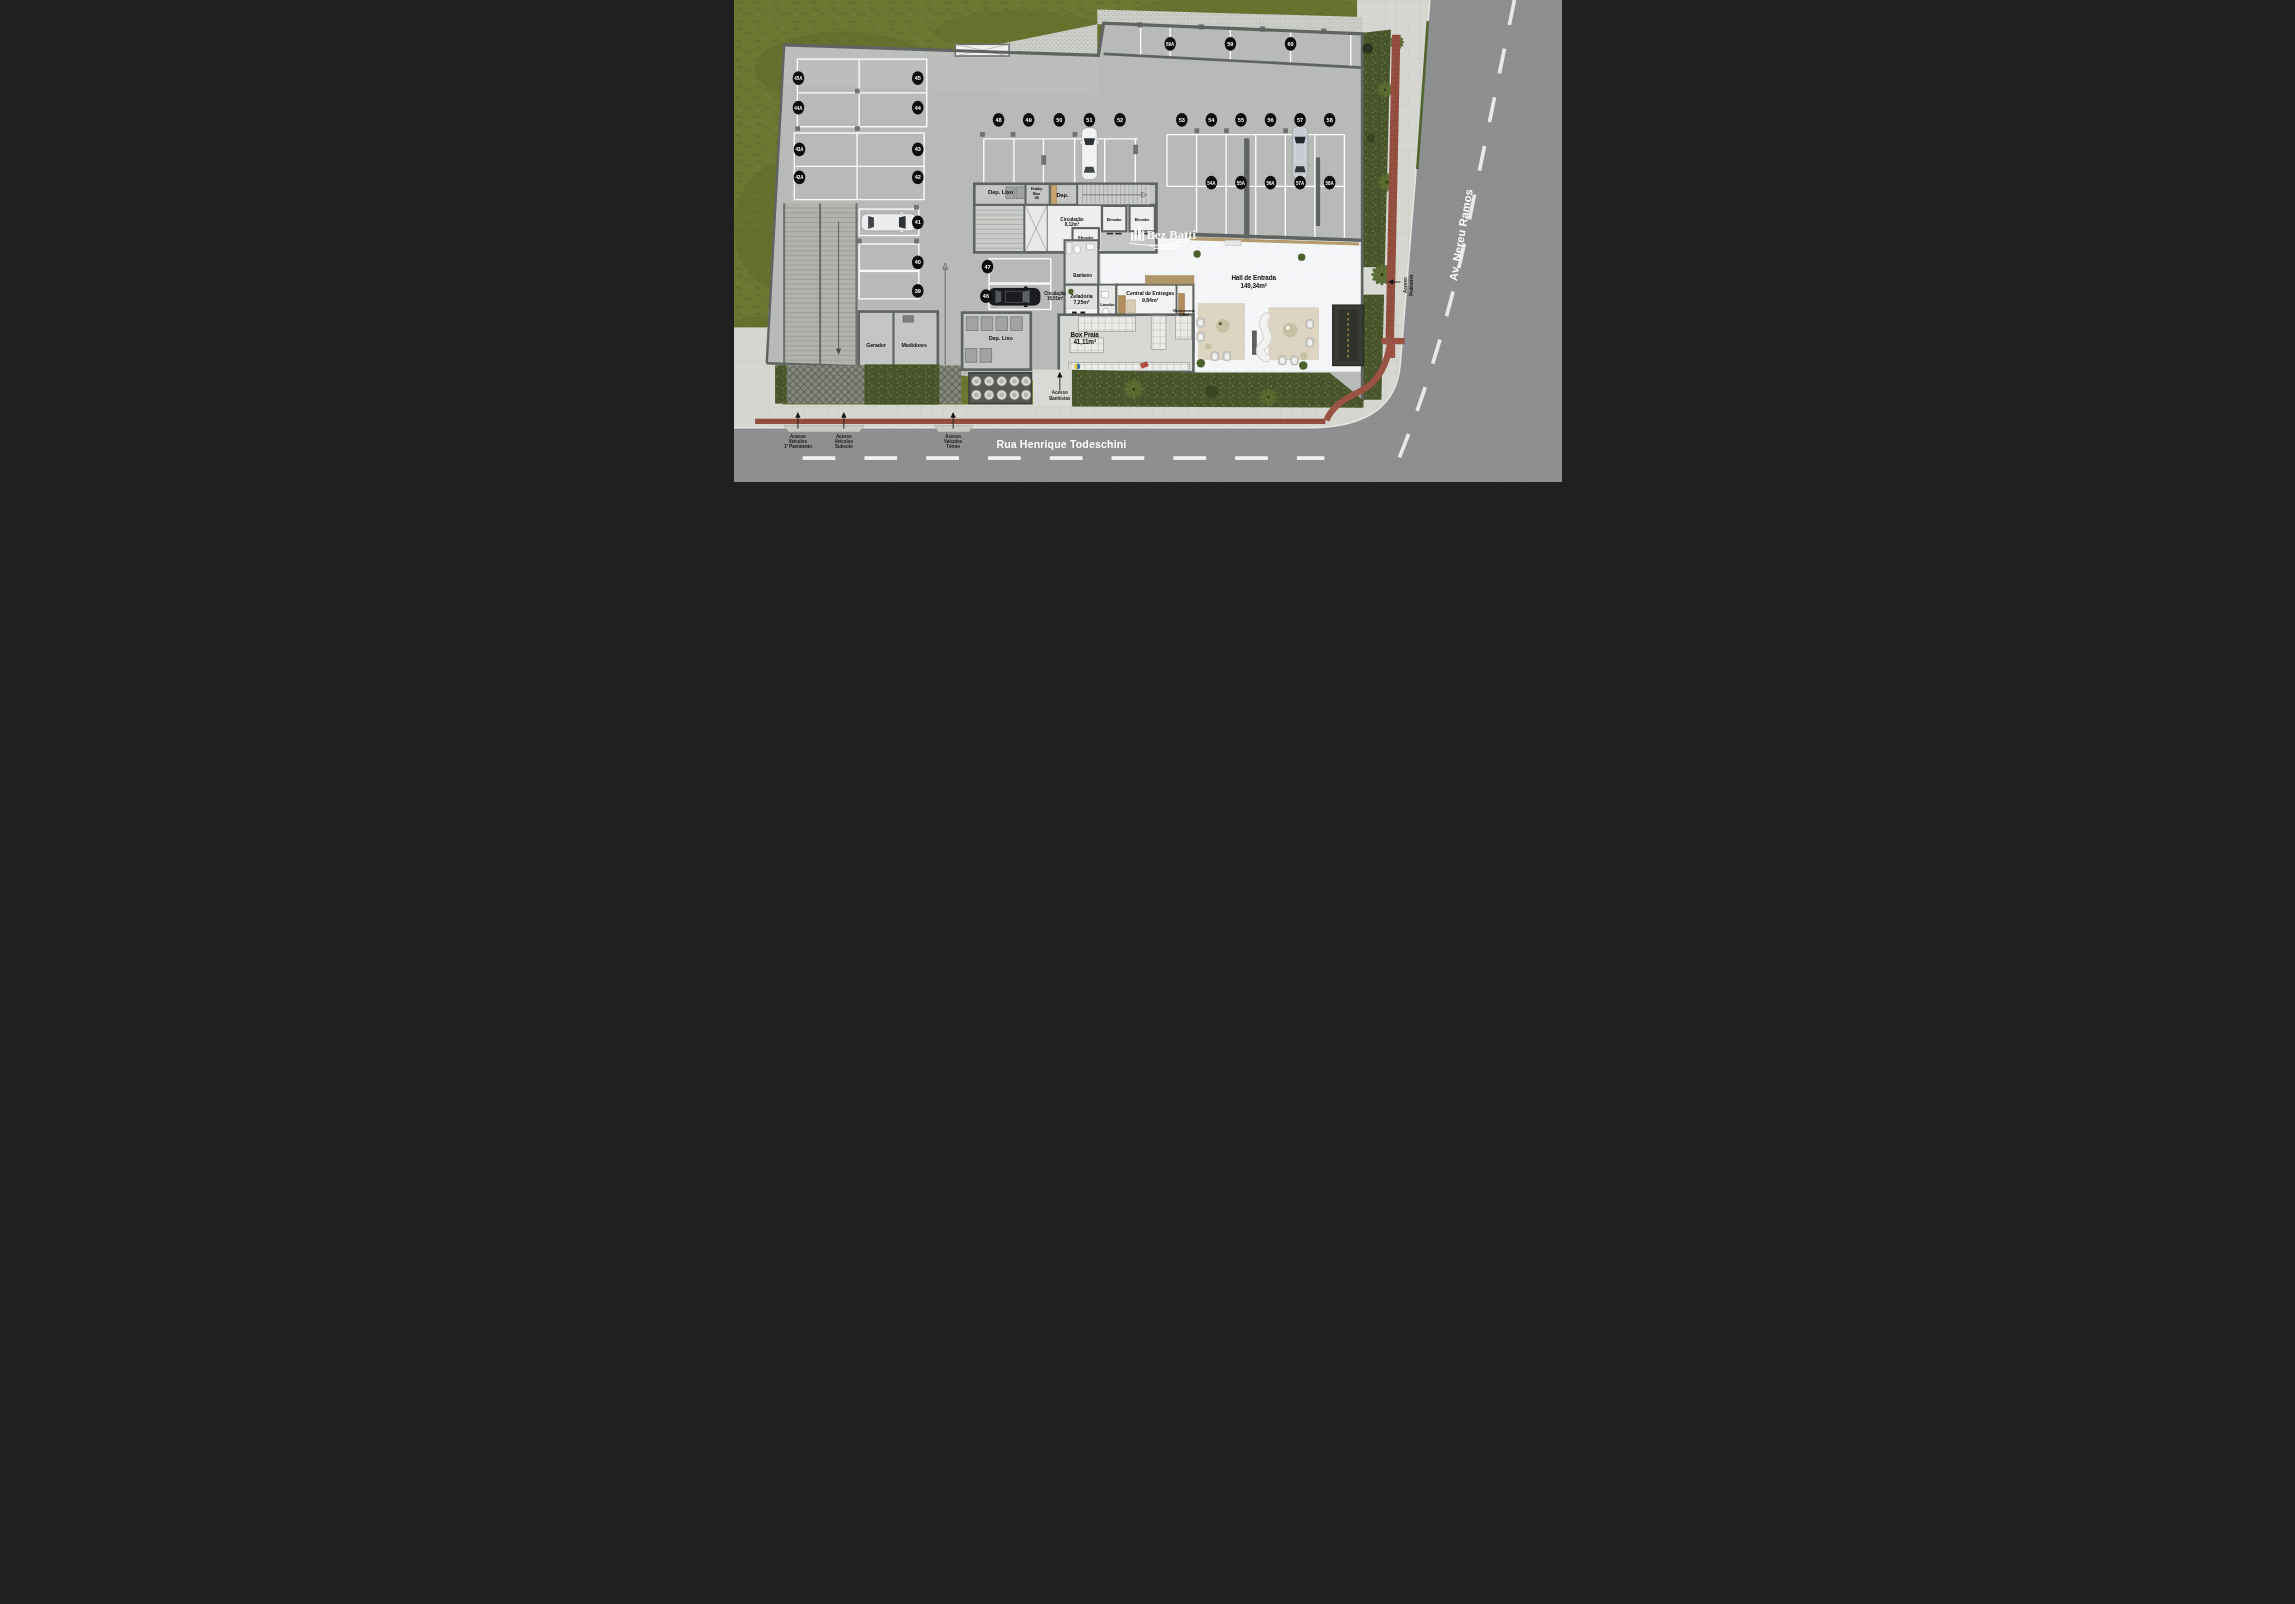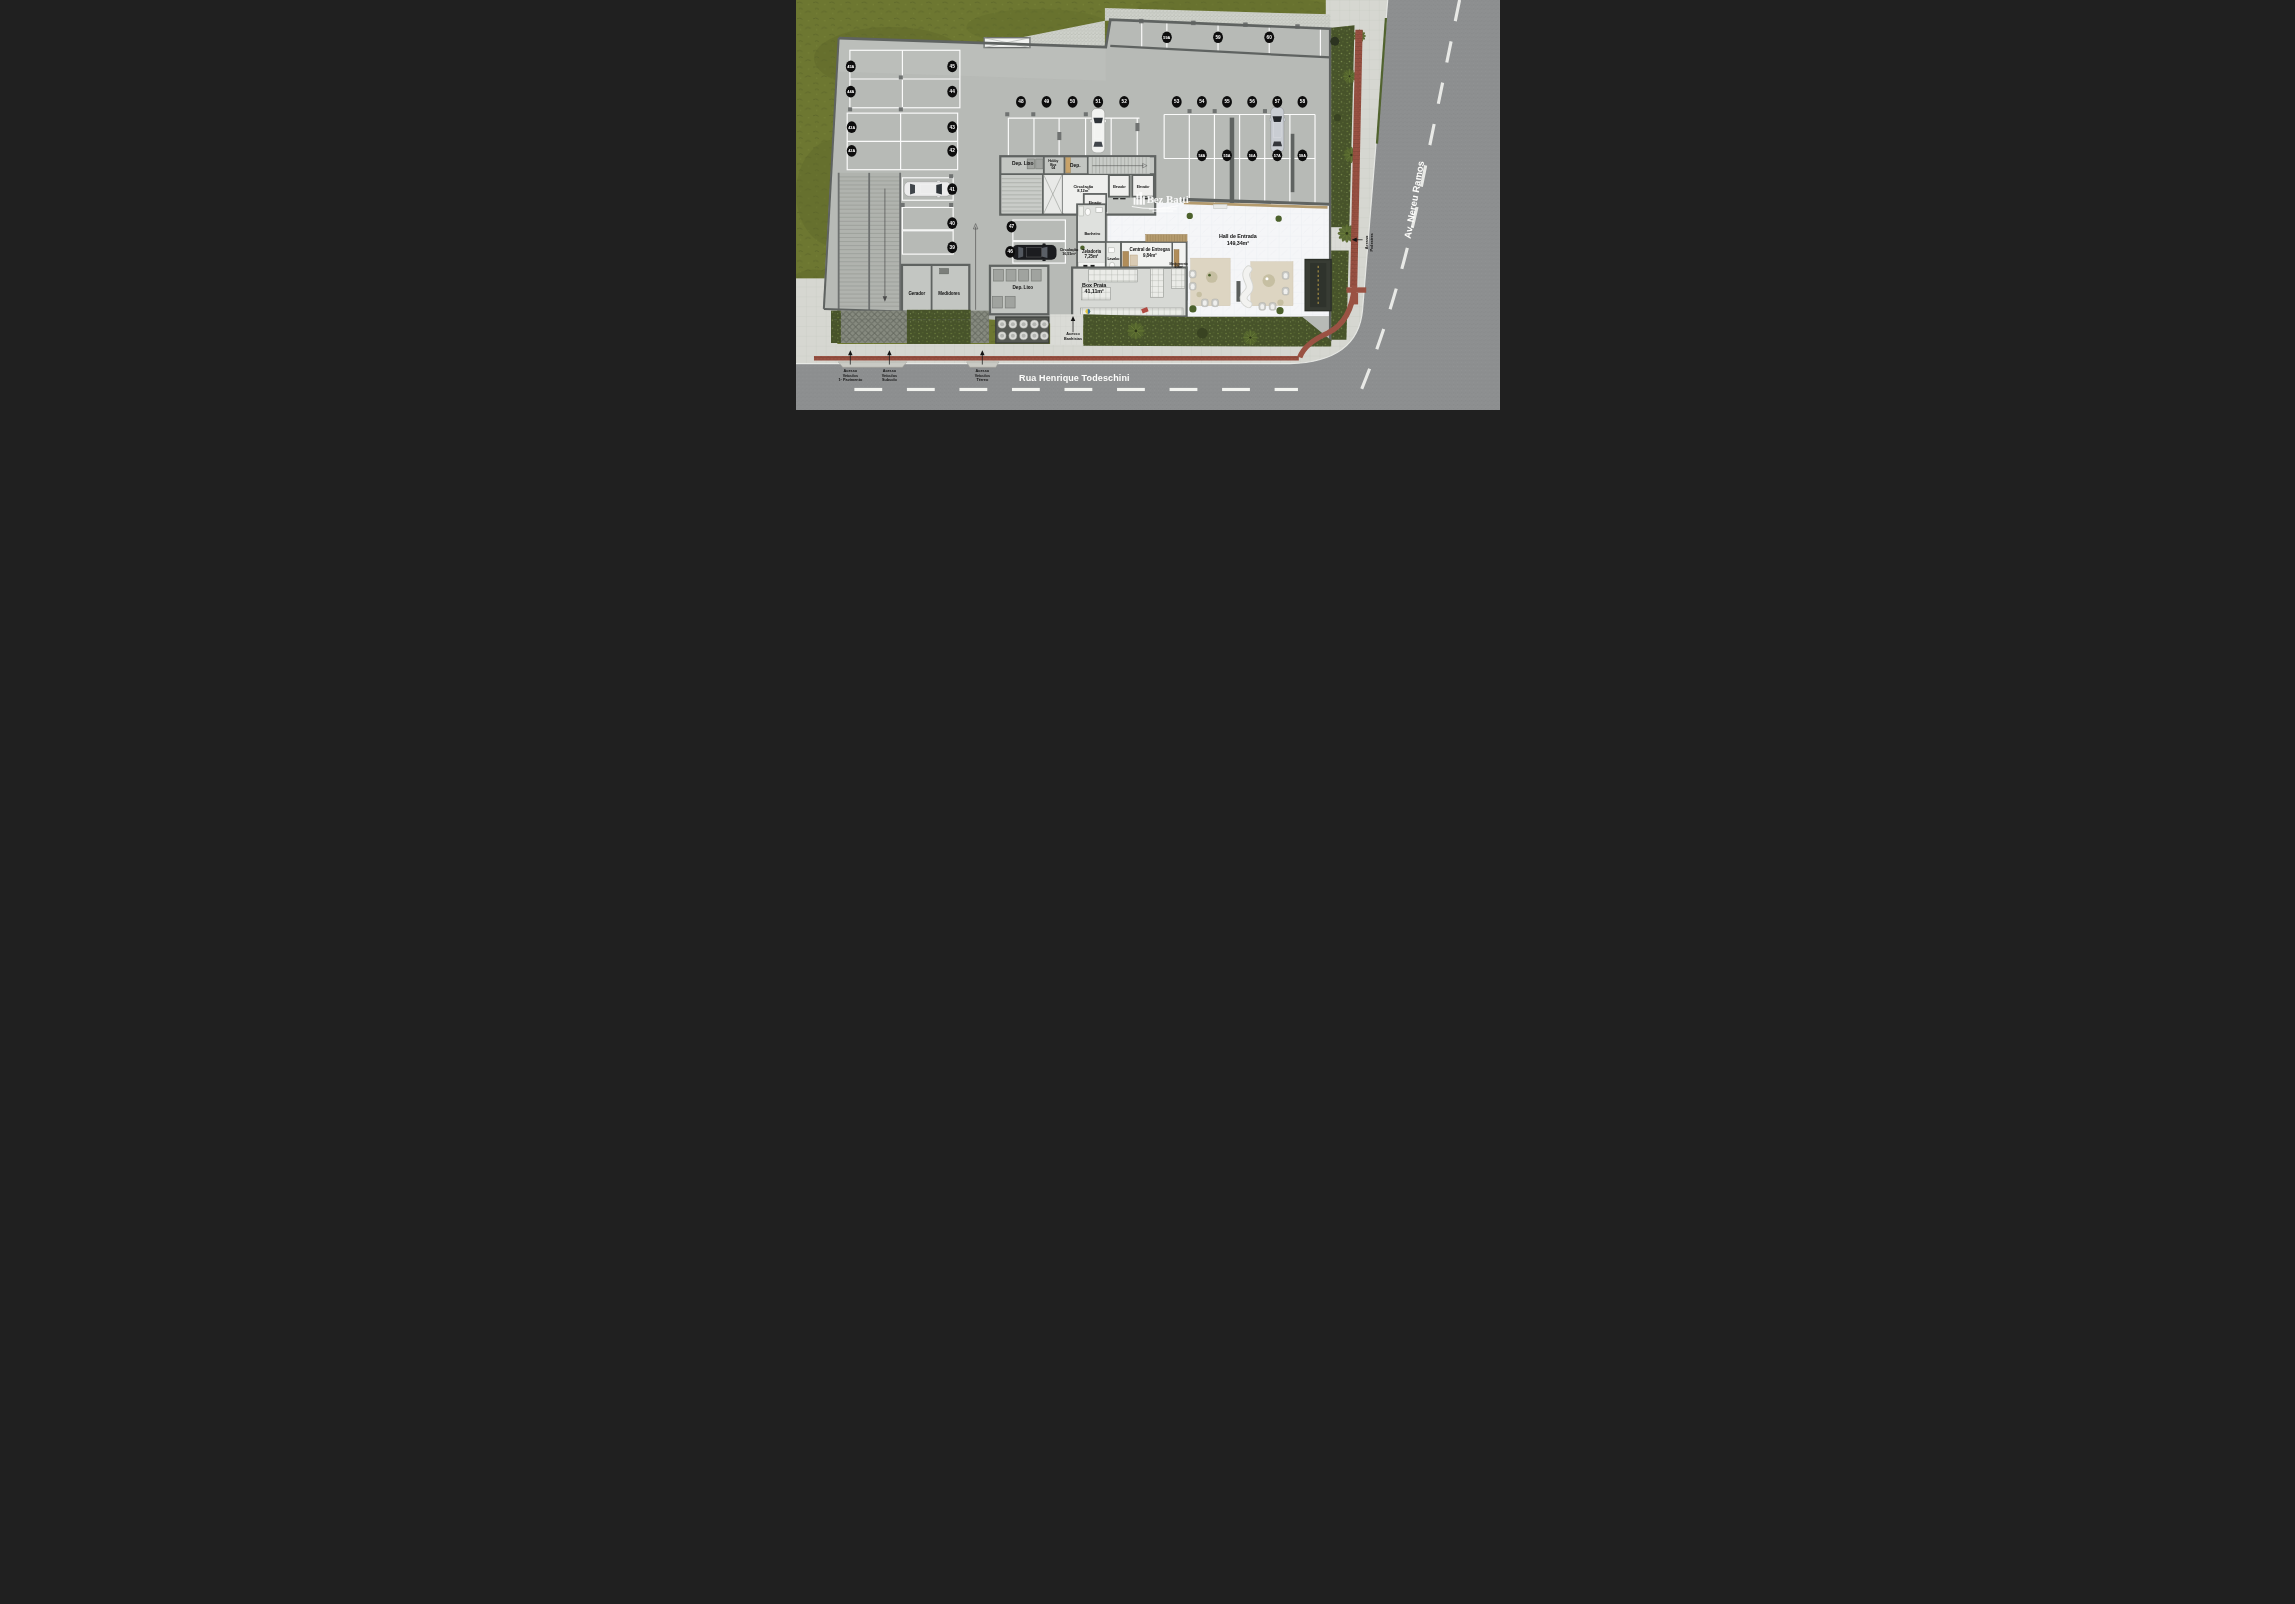--- a/index.html
+++ b/index.html
@@ -1,16 +1,16 @@
 <!DOCTYPE html>
 <html style="font-size:7.3px"><head>
 <meta charset="utf-8">
 <style>
   html,body{margin:0;padding:0;background:#202020;}
-  .stage{width:704px;max-width:100%;margin:0 auto;}
+  .stage{width:828px;max-width:100%;margin:0 auto;}
   svg{display:block;width:100%;height:auto;}
   text{font-family:"Liberation Sans", sans-serif;}
   .room-label{fill:#111;font-weight:bold;letter-spacing:-0.2px;}
   .badge-text{fill:#fff;font-weight:bold;}
   .street-text{fill:#fdfdfb;font-weight:bold;letter-spacing:.3px;}
   .access-text{fill:#141414;font-weight:bold;}
   .logo-text{fill:#ffffff;font-family:"Liberation Serif", serif;font-weight:bold;}
 </style>
 </head>
 <body>

